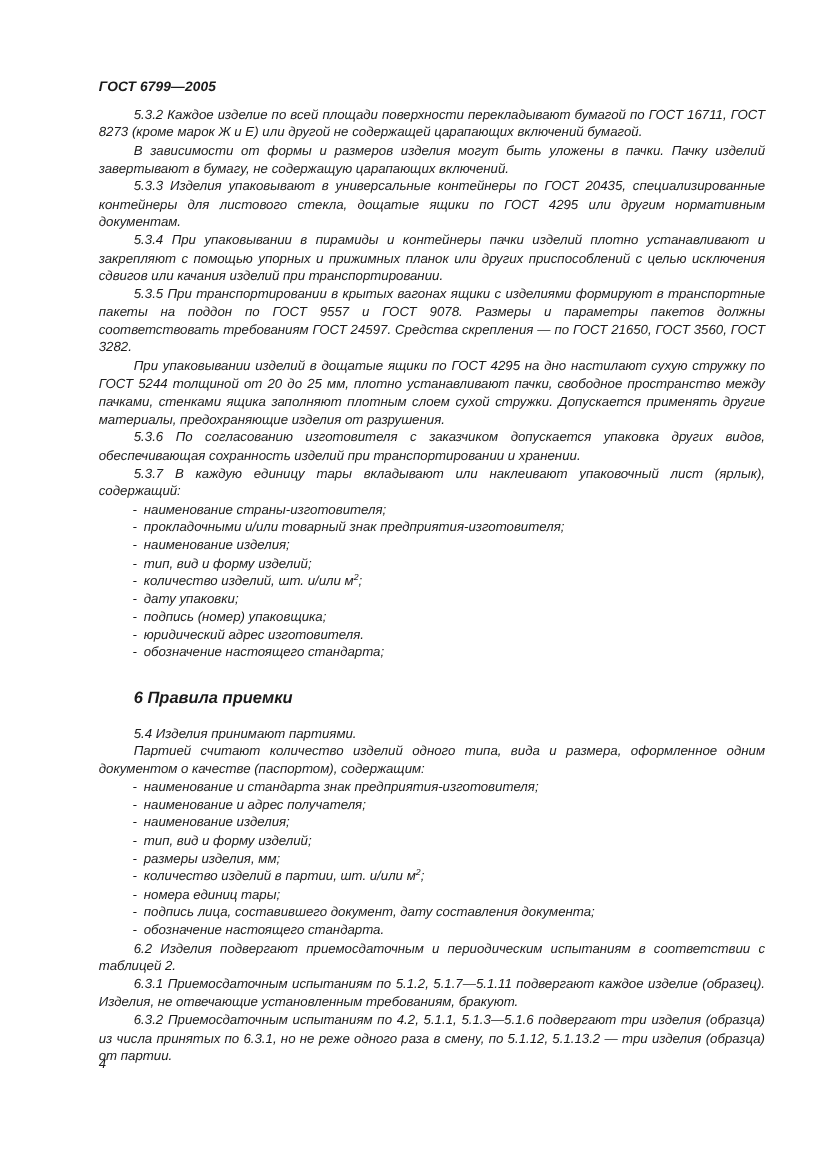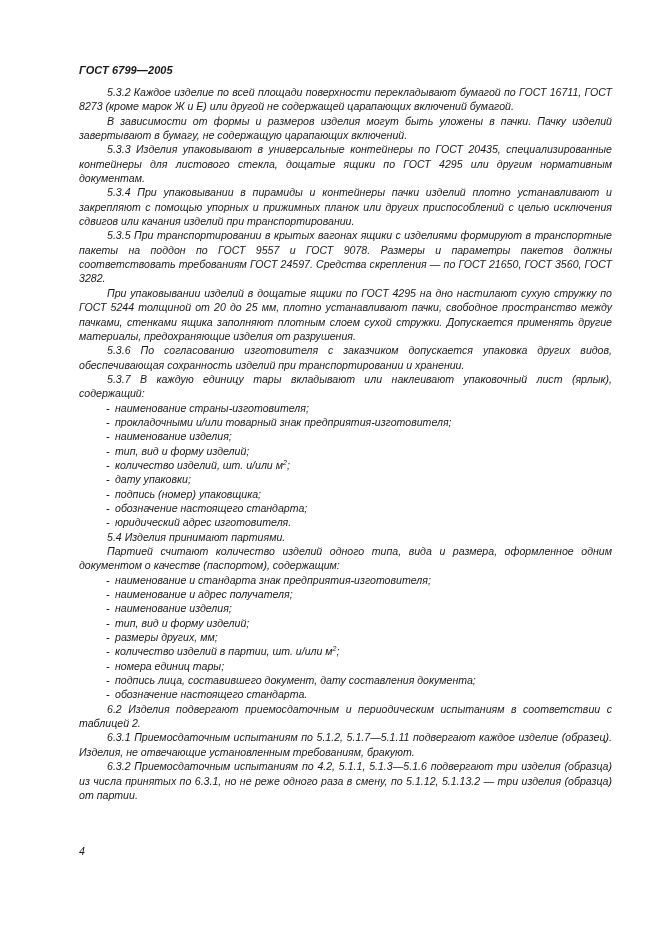--- a/index.html
+++ b/index.html
@@ -96,34 +96,35 @@
     <p class="p">5.3.7 В каждую единицу тары вкладывают или наклеивают упаковочный лист (ярлык), содержащий:</p>
 
     <ul class="dash">
       <li>наименование страны-изготовителя;</li>
       <li>прокладочными и/или товарный знак предприятия-изготовителя;</li>
       <li>наименование изделия;</li>
       <li>тип, вид и форму изделий;</li>
       <li><span>количество изделий, шт. и/или м</span><sup>2</sup><span>;</span></li>
       <li>дату упаковки;</li>
       <li>подпись (номер) упаковщика;</li>
+      <li>юридический адрес изготовителя.</li>
       <li>обозначение настоящего стандарта;</li>
-      <li>юридический адрес изготовителя.</li>
     </ul>
 
+    <h2 class="section-heading">6  Правила приемки</h2>
 
     <p class="p">5.4 Изделия принимают партиями.</p>
     <p class="p">Партией считают количество изделий одного типа, вида и размера, оформленное одним документом о качестве (паспортом), содержащим:</p>
 
     <ul class="dash">
       <li>наименование и стандарта знак предприятия-изготовителя;</li>
       <li>наименование и адрес получателя;</li>
       <li>наименование изделия;</li>
       <li>тип, вид и форму изделий;</li>
-      <li>размеры других, мм;</li>
+      <li>размеры изделия, мм;</li>
       <li><span>количество изделий в партии, шт. и/или м</span><sup>2</sup><span>;</span></li>
       <li>номера единиц тары;</li>
       <li>подпись лица, составившего документ, дату составления документа;</li>
       <li>обозначение настоящего стандарта.</li>
     </ul>
 
     <p class="p">6.2 Изделия подвергают приемосдаточным и периодическим испытаниям в соответствии с таблицей 2.</p>
     <p class="p">6.3.1 Приемосдаточным испытаниям по 5.1.2, 5.1.7—5.1.11 подвергают каждое изделие (образец). Изделия, не отвечающие установленным требованиям, бракуют.</p>
     <p class="p">6.3.2 Приемосдаточным испытаниям по 4.2, 5.1.1, 5.1.3—5.1.6 подвергают три изделия (образца) из числа принятых по 6.3.1, но не реже одного раза в смену, по 5.1.12, 5.1.13.2 — три изделия (образца) от партии.</p>
   </div>

